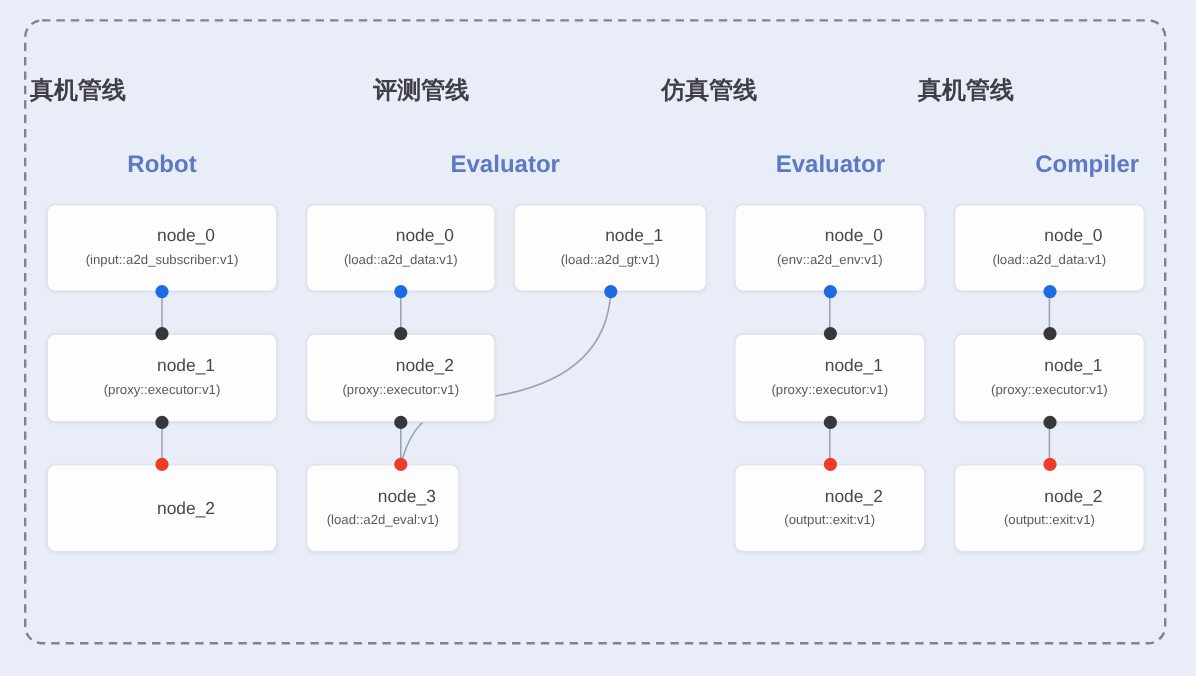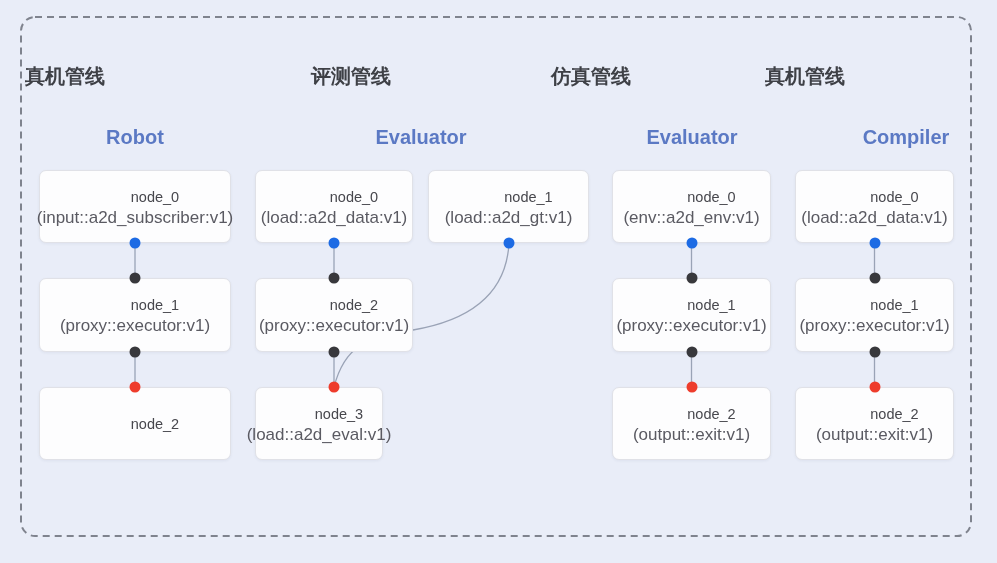--- a/index.html
+++ b/index.html
@@ -22,21 +22,21 @@
   }
   .node{
     position:absolute;z-index:2;box-sizing:border-box;
     background:var(--box_fill,#fdfdfe);
     border:1px solid var(--box_border,#e0e1e7);
     border-radius:7px;
     box-shadow:0 1px 3px rgba(40,50,90,.06);
     display:flex;flex-direction:column;align-items:center;justify-content:center;gap:5px;
   }
   .node-name{font-size:14.5px;line-height:16px;color:var(--node_name,#47474d);margin-left:40px;}
-  .node-type{font-size:17px;line-height:15px;color:var(--node_type,#5a5a62);}
+  .node-type{font-size:11px;line-height:15px;color:var(--node_type,#5a5a62);}
   .dot{
     position:absolute;z-index:3;width:11px;height:11px;border-radius:50%;
     transform:translate(-50%,-50%);
   }
   .dot.src{background:var(--port_source,#1d6be4);}
   .dot.prx{background:var(--port_proxy,#38383c);}
   .dot.snk{background:var(--port_sink,#ee3c2c);}
 </style>
 </head>
 <body>

